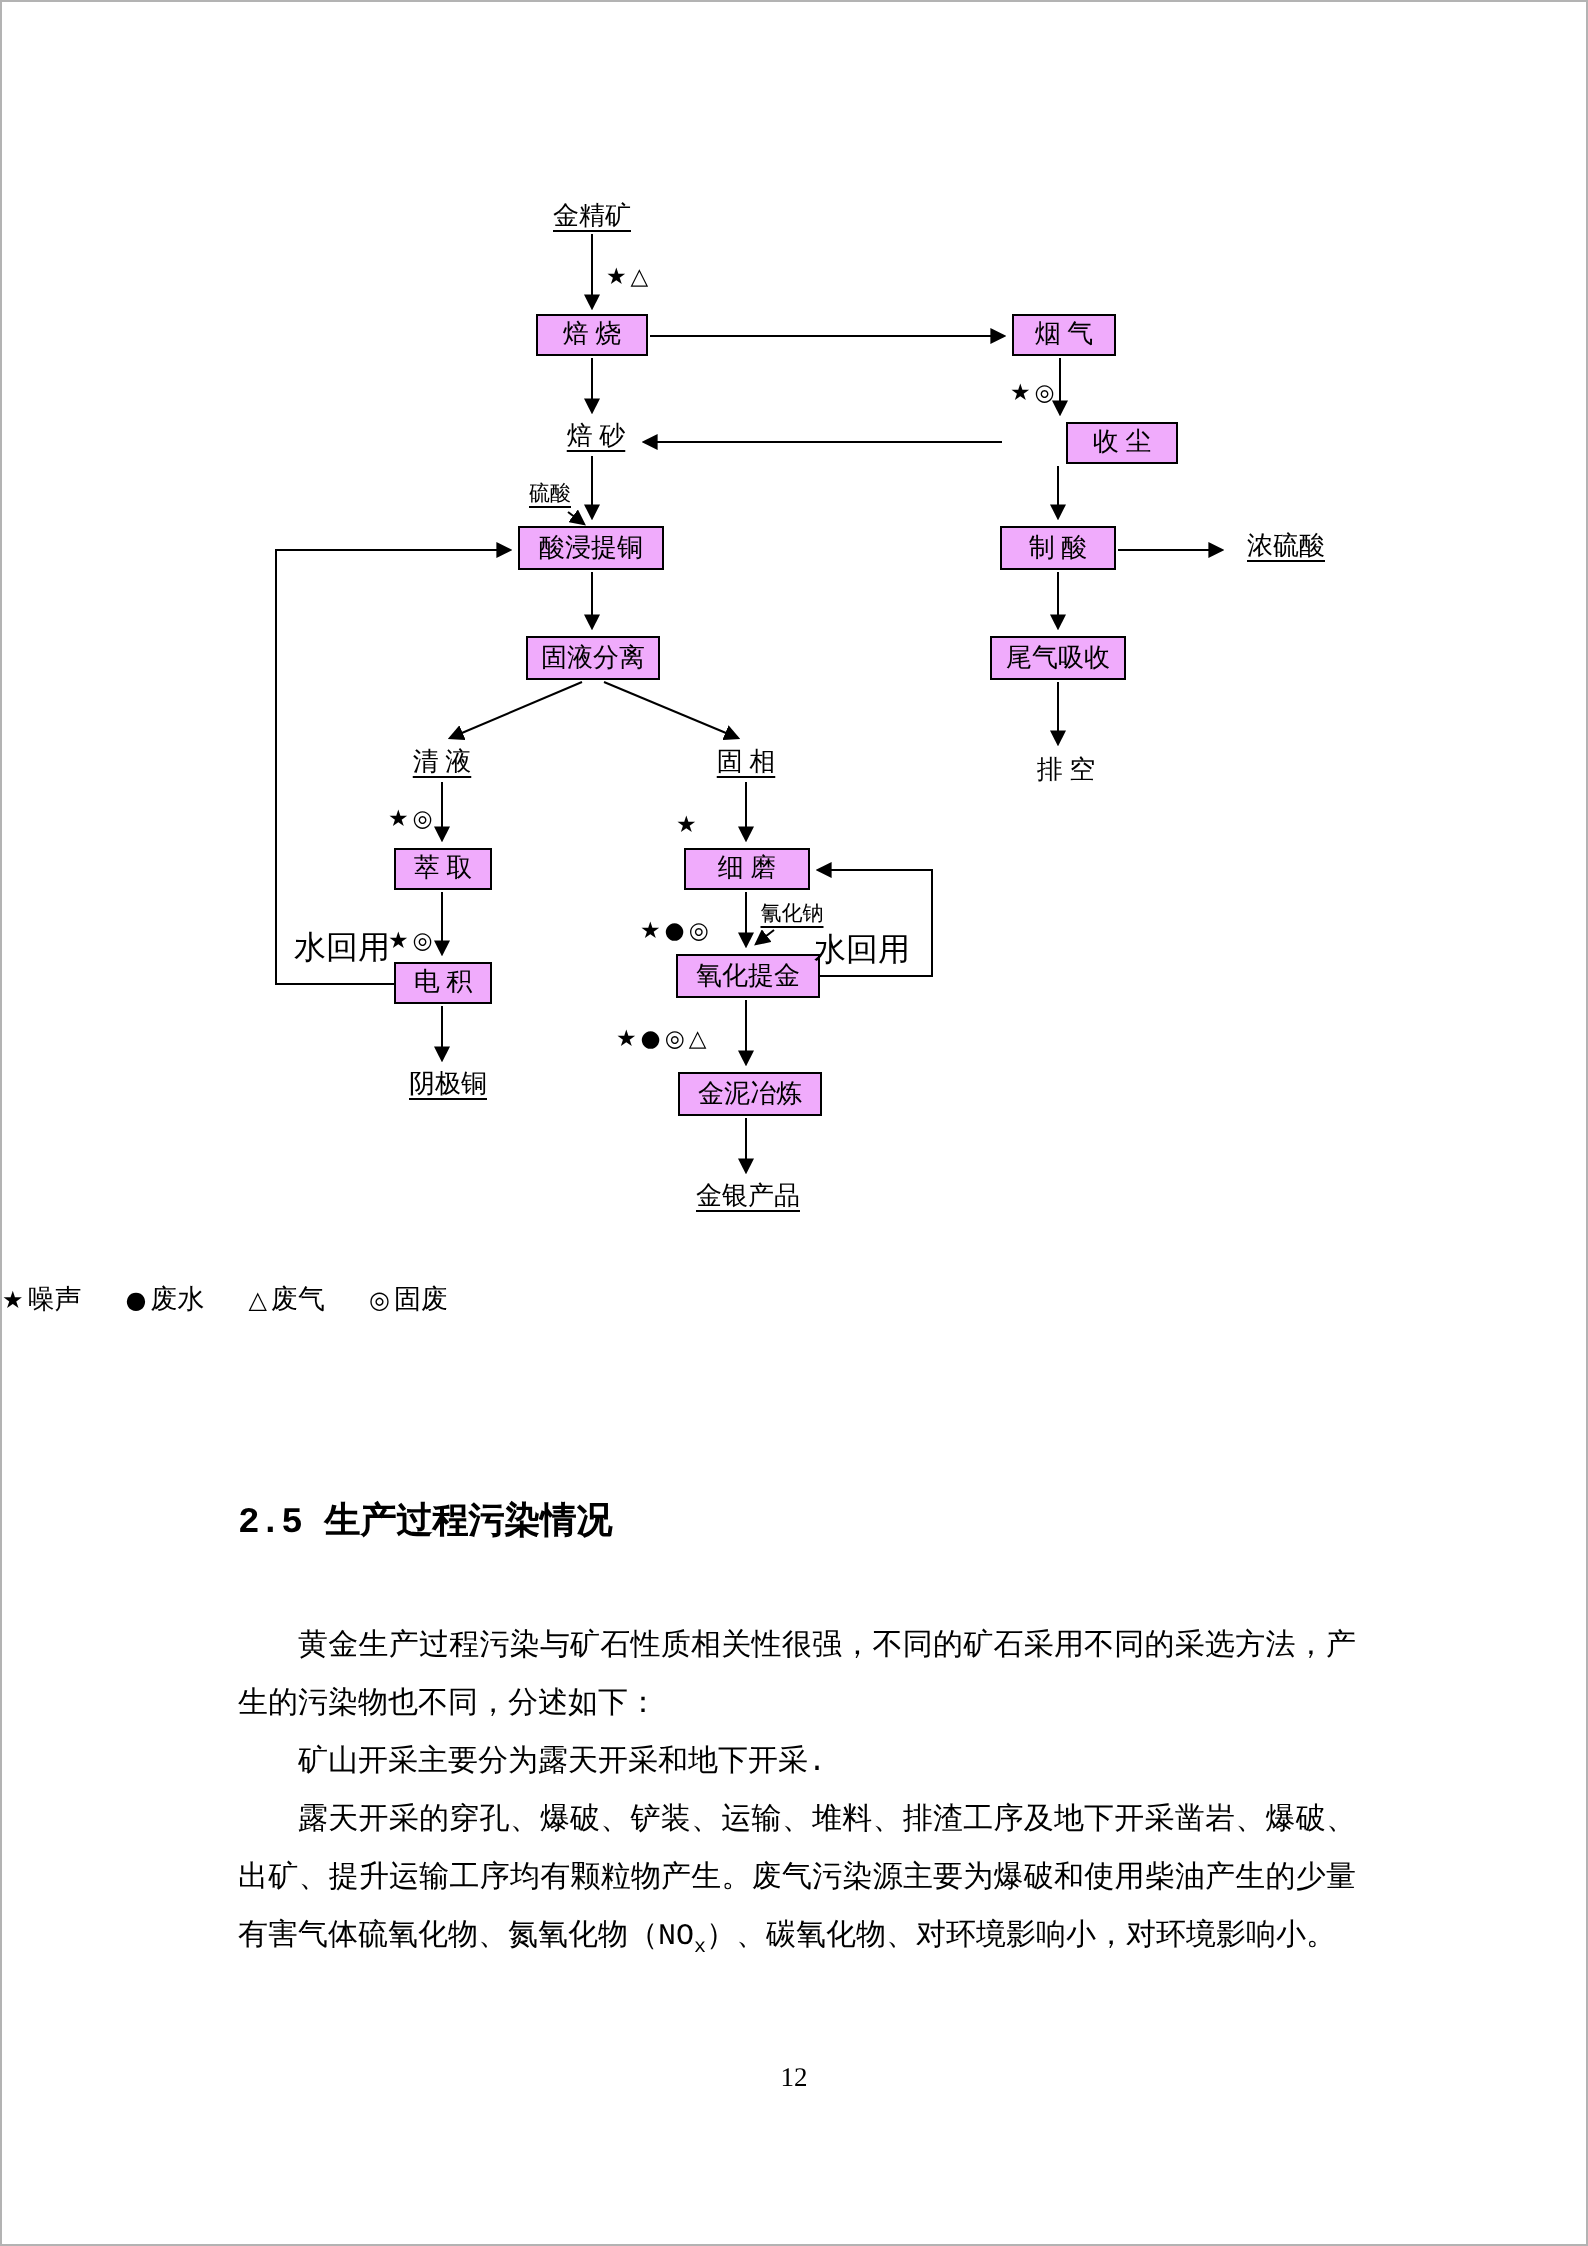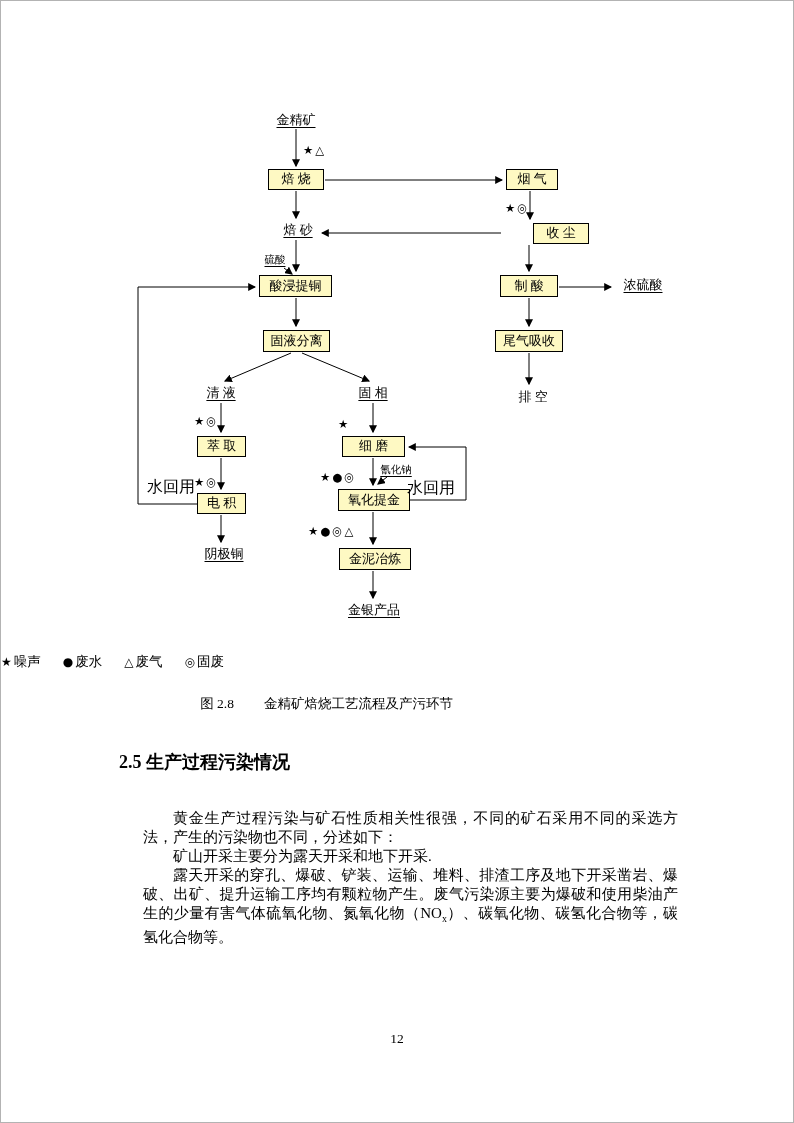--- a/index.html
+++ b/index.html
@@ -2,40 +2,40 @@
 <html><head>
 <meta charset="utf-8">
 <style>
   * { margin:0; padding:0; box-sizing:border-box; }
   html, body { background:#e9e9e9; }
   .page {
     width:794px; height:1123px; margin:0 auto; position:relative;
     background:#fff; border:1px solid #b3b3b3; overflow:hidden;
     font-family:"Liberation Serif","DejaVu Serif",serif; color:#000;
   }
-  .flowchart { position:absolute; left:0; top:12px; width:651px; height:720px; }
+  .flowchart { position:absolute; left:0; top:0; width:651px; height:720px; }
   .connectors { position:absolute; left:0; top:0; }
   .node { position:absolute; font-size:13px; line-height:1.1; white-space:nowrap;
           display:flex; align-items:center; justify-content:center; }
-  .box  { border:1px solid #000; background:#fef9c3; }
+  .box  { border:1px solid #000; background:#f0abfc; }
   .u    { text-decoration:underline; text-underline-offset:3px; }
   .small{ font-size:10.5px; }
   .mid  { font-size:16px; }
   .sym  { position:absolute; font-family:"DejaVu Sans",sans-serif; font-size:11.5px;
           line-height:1; letter-spacing:2px; white-space:nowrap; }
   .legend { position:absolute; left:0; top:640px; width:100%;
             display:flex; justify-content:flex-start; gap:22px; font-size:13.5px; }
   .legend .glyph { font-family:"DejaVu Sans",sans-serif; font-size:12px; margin-right:2px; }
   .caption { position:absolute; left:0; top:682px; width:100%; text-align:center; font-size:13.5px; }
   .caption .fig-no { margin-right:30px; }
   .content { position:absolute; left:118px; top:744px; width:559px;
-             font-size:15px; text-align:justify; }
+             font-size:15px; text-align:justify;font-family:Liberation Mono, monospace; }
   .sec-heading { font-size:18px; line-height:26px; margin:4px 0 34px; font-weight:bold; }
   .sub-heading { font-size:15.2px; line-height:27px; margin:1px 0; font-weight:bold; text-align:left; }
-  .para { line-height:19px;margin-left:24px; }
+  .para { line-height:29px; }
   .indent { text-indent:2em; }
   .para sub { font-size:10px; }
   .footer { position:absolute; top:1030px; left:0; width:100%; text-align:center; font-size:13.5px; }
 </style>
 </head>
 <body>
 
 <div class="page">
 
   <div class="flowchart">
@@ -114,26 +114,23 @@
     <div class="node box" style="left:338px;top:535px;width:72px;height:22px;">金泥冶炼</div>
     <div class="node u" style="left:342px;top:588px;width:62px;height:18px;">金银产品</div>
 
     <div class="legend">
       <span><span class="glyph">★</span><span>噪声</span></span>
       <span><span class="glyph">●</span><span>废水</span></span>
       <span><span class="glyph">△</span><span>废气</span></span>
       <span><span class="glyph">◎</span><span>固废</span></span>
     </div>
 
-    <div class="caption">
-      <span class="fig-no">图 2.8</span><span>金精矿焙烧工艺流程及产污环节</span>
-    </div>
   </div>
 
   <div class="content">
     <h2 class="sec-heading">2.5 生产过程污染情况</h2>
     <p class="para indent">黄金生产过程污染与矿石性质相关性很强，不同的矿石采用不同的采选方法，产生的污染物也不同，分述如下：</p>
     <p class="para indent">矿山开采主要分为露天开采和地下开采.</p>
-    <p class="para indent"><span>露天开采的穿孔、爆破、铲装、运输、堆料、排渣工序及地下开采凿岩、爆破、出矿、提升运输工序均有颗粒物产生。废气污染源主要为爆破和使用柴油产生的少量有害气体硫氧化物、氮氧化物（NO</span><sub>x</sub><span>）、碳氧化物、碳氢化合物等，碳氢化合物等。</span></p>
+    <p class="para indent"><span>露天开采的穿孔、爆破、铲装、运输、堆料、排渣工序及地下开采凿岩、爆破、出矿、提升运输工序均有颗粒物产生。废气污染源主要为爆破和使用柴油产生的少量有害气体硫氧化物、氮氧化物（NO</span><sub>x</sub><span>）、碳氧化物、对环境影响小，对环境影响小。</span></p>
   </div>
 
   <div class="footer">12</div>
 </div>
 
 </body></html>

